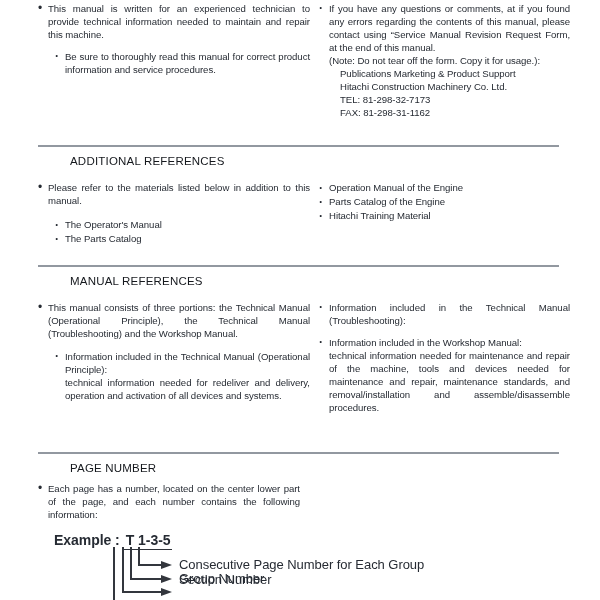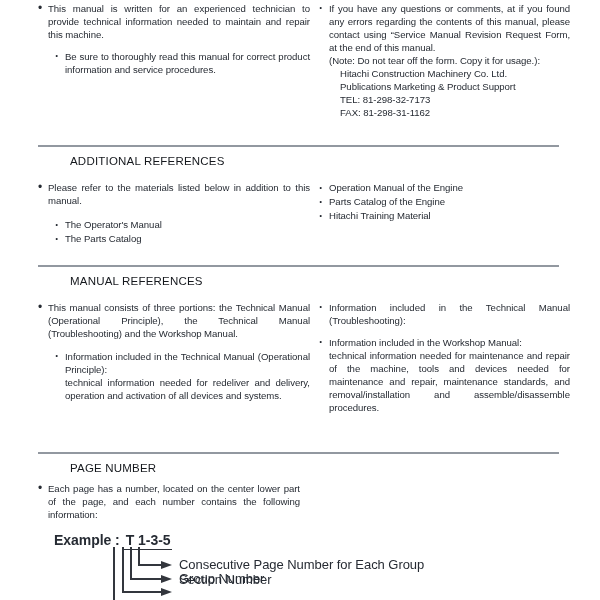--- a/index.html
+++ b/index.html
@@ -80,22 +80,22 @@
         <div class="li-text">Be sure to thoroughly read this manual for correct product information and service procedures.</div>
       </div>
     </div>
     <div class="col-r">
       <div class="li">
         <span class="mk dot">·</span>
         <div style="flex:1">
           <div class="li-text">If you have any questions or comments, at if you found any errors regarding the contents of this manual, please contact using “Service Manual Revision Request Form, at the end of this manual.</div>
           <div class="note">(Note: Do not tear off the form. Copy it for usage.):</div>
           <div class="contact-block">
+            <div class="contact-line">Publications Marketing &amp; Product Support</div>
             <div class="contact-line">Hitachi Construction Machinery Co. Ltd.</div>
-            <div class="contact-line">Publications Marketing &amp; Product Support</div>
             <div class="contact-line">TEL: 81-298-32-7173</div>
             <div class="contact-line">FAX: 81-298-31-1162</div>
           </div>
         </div>
       </div>
     </div>
   </div>
 
   <div class="sec sec-addref">
     <div class="rule"></div>

